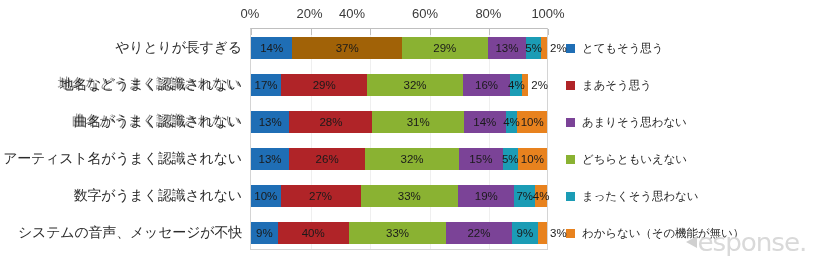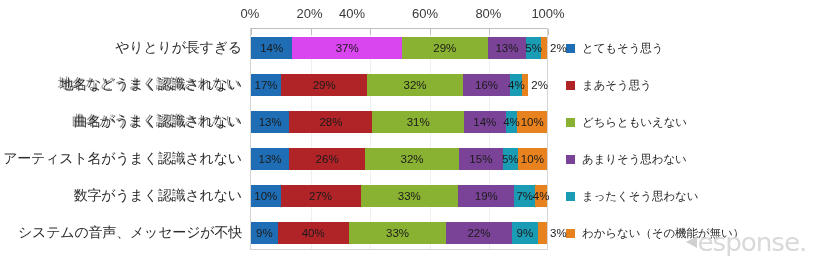--- a/index.html
+++ b/index.html
@@ -203,21 +203,21 @@
       <div class="tick-col" style="left: 119.2px;"></div>
       <div class="gridline" style="left: 178.8px;"></div>
       <div class="tick-col" style="left: 178.8px;"></div>
       <div class="gridline" style="left: 238.4px;"></div>
       <div class="tick-col" style="left: 238.4px;"></div>
       <div class="tick-col" style="left: 297px;"></div>
       <div class="bar-row" style="top: 7.5px;">
         <div class="seg" style="width: 41.72px; background: rgb(31, 110, 181);">
           <span class="val">14%</span>
         </div>
-        <div class="seg" style="width: 110.26px; background: #d946ef;">
+        <div class="seg" style="width: 110.26px; background: #a16207;">
           <span class="val">37%</span>
         </div>
         <div class="seg" style="width: 86.42px; background: rgb(138, 178, 50);">
           <span class="val">29%</span>
         </div>
         <div class="seg" style="width: 38.74px; background: rgb(123, 67, 151);">
           <span class="val">13%</span>
         </div>
         <div class="seg" style="width: 14.9px; background: rgb(27, 156, 181);">
           <span class="val">5%</span>
@@ -331,26 +331,26 @@
   <div class="legend">
       <div class="legend-item">
         <span class="legend-swatch" style="background: rgb(31, 110, 181);"></span>
         <span class="legend-text">とてもそう思う</span>
       </div>
       <div class="legend-item">
         <span class="legend-swatch" style="background: rgb(176, 36, 40);"></span>
         <span class="legend-text">まあそう思う</span>
       </div>
       <div class="legend-item">
+        <span class="legend-swatch" style="background: rgb(123, 67, 151);"></span>
+        <span class="legend-text">あまりそう思わない</span>
+      </div>
+      <div class="legend-item">
         <span class="legend-swatch" style="background: rgb(138, 178, 50);"></span>
         <span class="legend-text">どちらともいえない</span>
-      </div>
-      <div class="legend-item">
-        <span class="legend-swatch" style="background: rgb(123, 67, 151);"></span>
-        <span class="legend-text">あまりそう思わない</span>
       </div>
       <div class="legend-item">
         <span class="legend-swatch" style="background: rgb(27, 156, 181);"></span>
         <span class="legend-text">まったくそう思わない</span>
       </div>
       <div class="legend-item">
         <span class="legend-swatch" style="background: rgb(232, 130, 30);"></span>
         <span class="legend-text">わからない（その機能が無い）</span>
       </div>
     </div>

